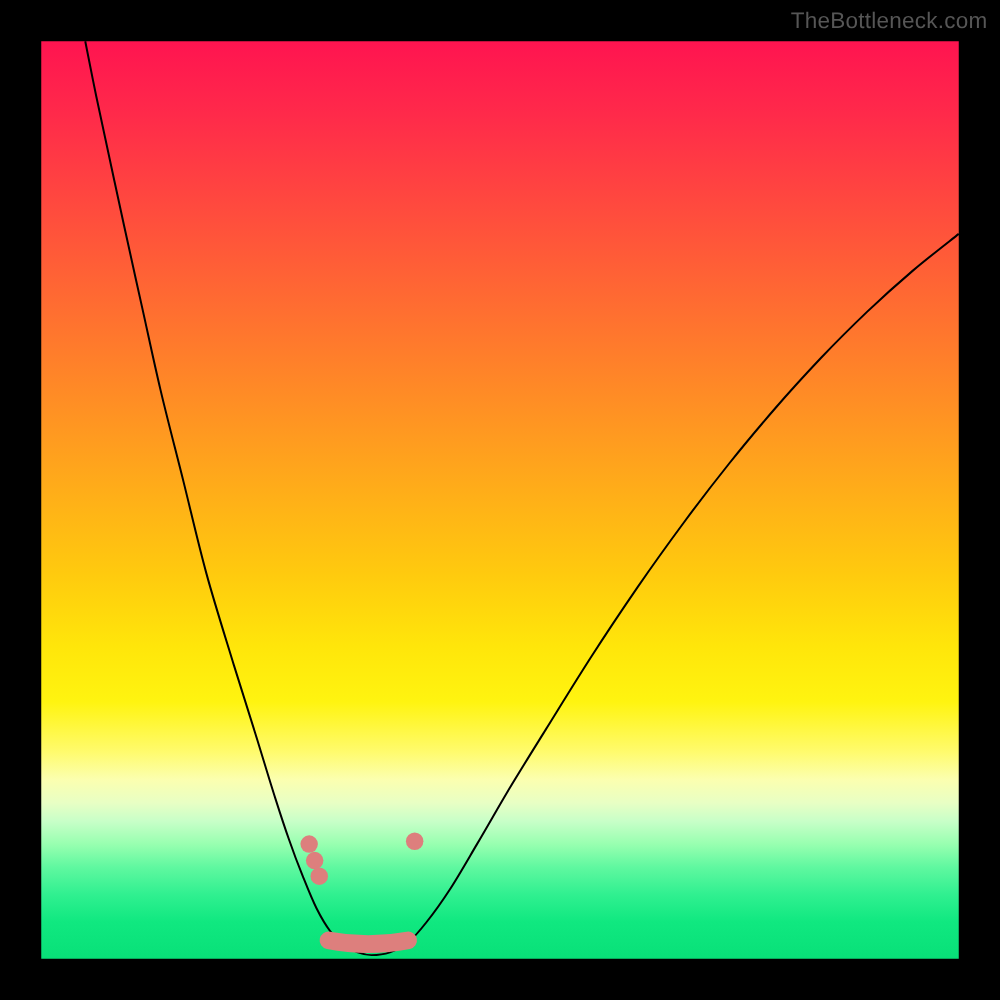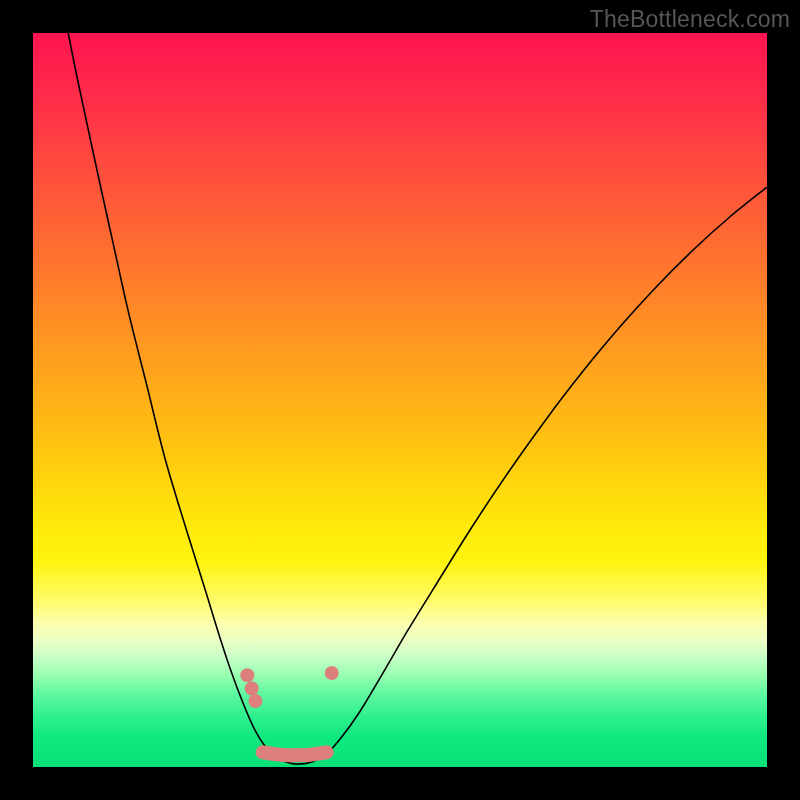--- a/index.html
+++ b/index.html
@@ -34,21 +34,21 @@
       #60f8a0 90%,
       #30f090 93%,
       #10e880 96%,
       #08e078 100%);
   }
   .watermark {
     position: absolute;
     top: 6px;
     right: 10px;
     font-family: Arial, Helvetica, sans-serif;
-    font-size: 23px;
+    font-size: 18px;
     color: #565656;
     letter-spacing: 0.2px;
     font-weight: 500;
   }
   svg.curve {
     position: absolute;
     left: 0;
     top: 0;
     width: 734px;
     height: 734px;

